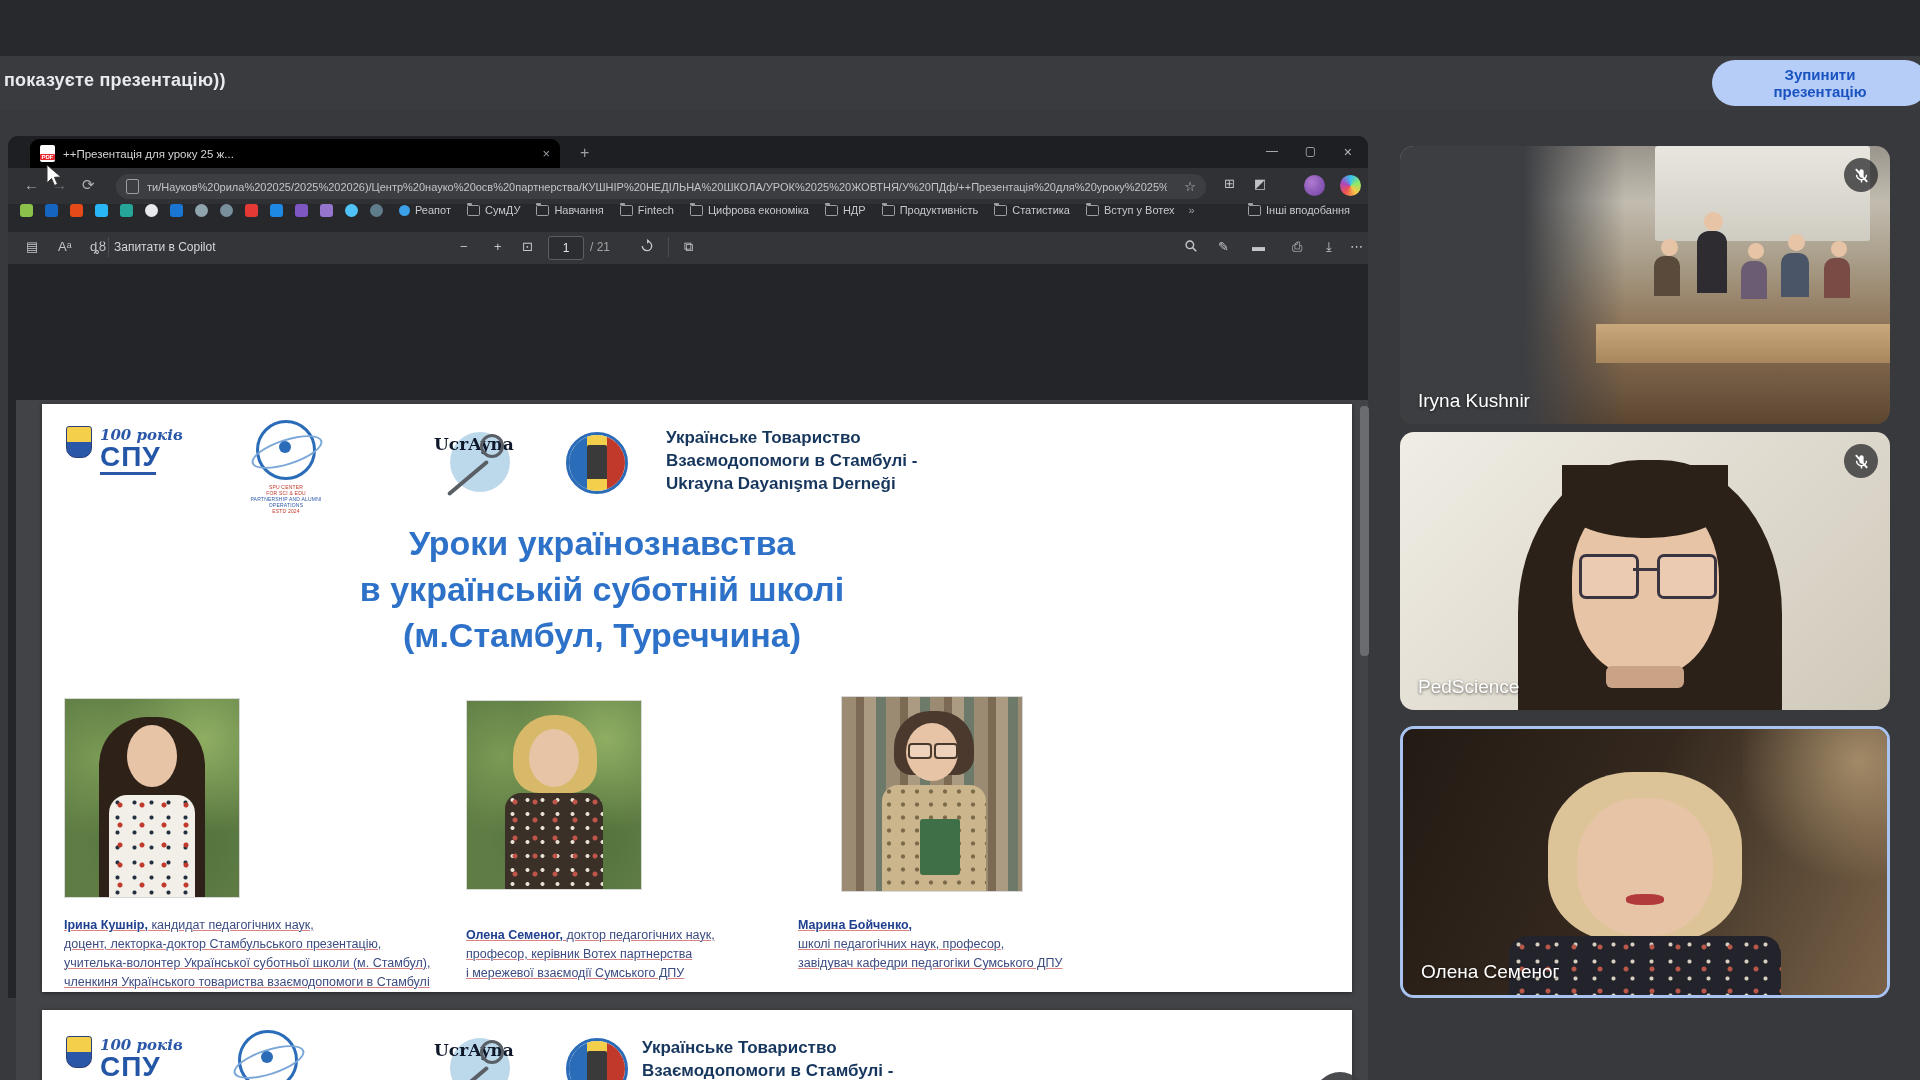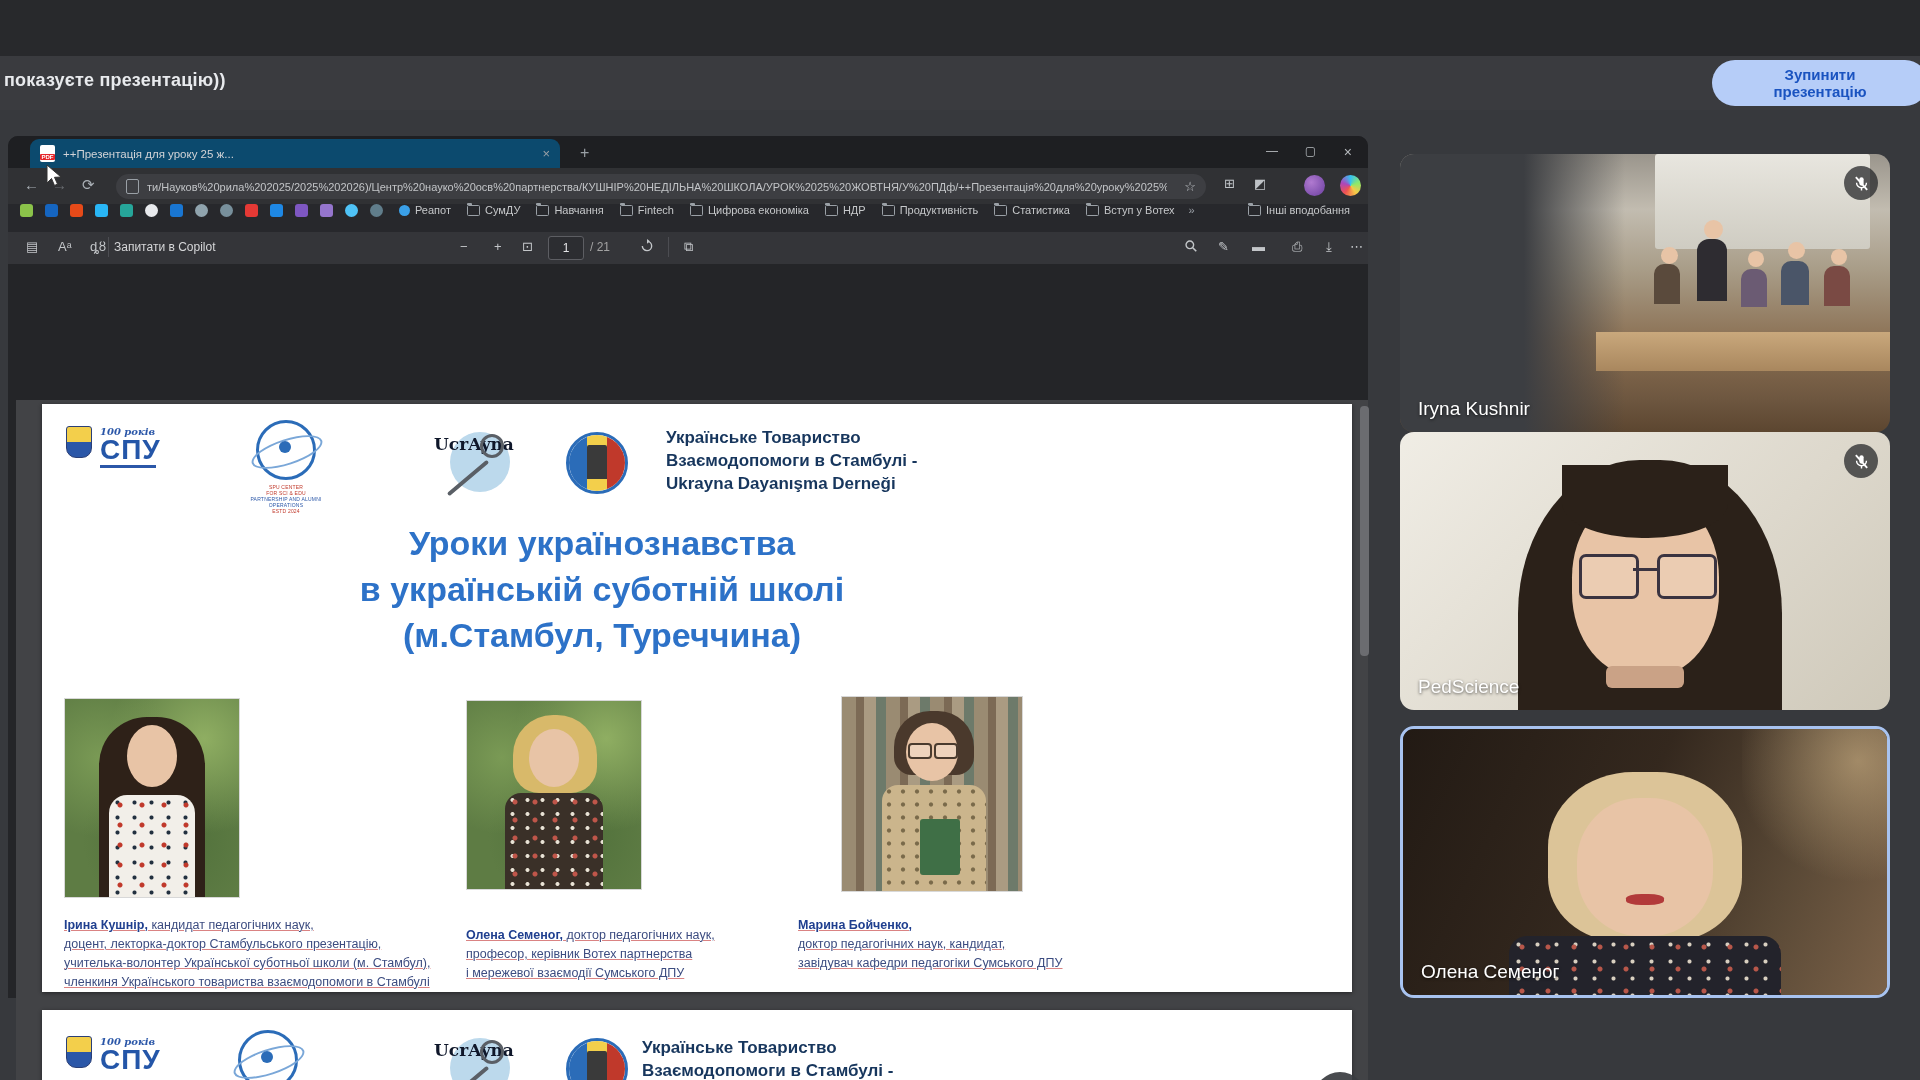--- a/index.html
+++ b/index.html
@@ -9,21 +9,21 @@
   
   .top-strip{left:0;top:0;width:1920px;height:56px;background:#28292c;}
   .present-bar{left:0;top:56px;width:1920px;height:54px;background:#3a3b3f;}
   .present-label{left:4px;top:70px;color:#e8eaed;font-size:18px;font-weight:600;letter-spacing:.2px;}
   .stop-btn{right:-8px;top:60px;width:216px;height:46px;background:#b6cdf8;border-radius:26px;
             display:flex;flex-direction:column;align-items:center;justify-content:center;
             color:#1a53c0;font-weight:700;font-size:15px;line-height:17px;cursor:pointer;}
   
   .browser{left:8px;top:136px;width:1360px;height:862px;background:#242528;border-radius:10px 10px 0 0;}
   .tabstrip{left:0;top:0;width:1360px;height:32px;background:#1e1f22;border-radius:10px 10px 0 0;}
-  .tab{left:22px;top:3px;width:530px;height:29px;background:#0c4a6e;border-radius:9px 9px 0 0;
+  .tab{left:22px;top:3px;width:530px;height:29px;background:#000000;border-radius:9px 9px 0 0;
        display:flex;align-items:center;padding:12px 10px;box-sizing:border-box;color:#d3d4d7;font-size:11.5px;}
   .pdficon{width:15px;height:17px;background:#fff;border-radius:2px;position:relative;margin-right:8px;flex:none;}
   .pdficon::after{content:"PDF";position:absolute;left:0;bottom:2px;width:15px;font-size:6px;font-weight:700;
                   color:#fff;background:#e5252a;text-align:center;border-radius:1px;}
   .tab-close{margin-left:auto;color:#9aa0a6;font-size:13px;cursor:pointer;}
   .newtab{left:572px;top:8px;color:#9aa0a6;font-size:16px;cursor:pointer;}
   .wctl{top:8px;color:#b7bbbf;font-size:12px;cursor:pointer;}
   .toolbar{left:0;top:32px;width:1360px;height:36px;background:#303134;}
   .navico{top:40px;color:#aab0b6;font-size:15px;cursor:pointer;}
   .urlpill{left:108px;top:38px;width:1090px;height:25px;background:#3d3e42;border-radius:13px;
@@ -47,21 +47,21 @@
   .copilot-lbl{left:106px;top:104px;font-size:12px;color:#d6d7d9;cursor:pointer;}
   .pagebox{left:540px;top:100px;width:34px;height:22px;border:1px solid #5d5e63;border-radius:3px;background:#2c2d31;
            color:#e4e5e7;font-size:12px;display:flex;align-items:center;justify-content:center;}
   .sep{top:101px;width:1px;height:20px;background:#4c4d52;}
   .content{left:8px;top:264px;width:1352px;height:734px;background:#424346;overflow:hidden;}
   .page{background:#fff;box-shadow:0 1px 4px rgba(0,0,0,.45);}
   .scrollthumb{left:1352px;top:270px;width:9px;height:250px;background:#6b6c70;border-radius:4px;}
   
   .slide-title{color:#2d72c8;font-weight:700;font-size:34px;line-height:46px;text-align:center;}
   .orgtxt{color:#17365d;font-weight:700;font-size:17px;line-height:23px;}
-  .spu-years{font-style:italic;color:#2b57a8;font-size:10px;font-weight:600;font-family:"DejaVu Serif",serif;}
+  .spu-years{font-style:italic;color:#2b57a8;font-size:15px;font-weight:600;font-family:"DejaVu Serif",serif;text-align:center;}
   .spu-abbr{color:#2456a8;font-weight:700;font-size:28px;letter-spacing:1px;line-height:26px;}
   .shield{width:24px;height:30px;background:linear-gradient(180deg,#f3cf4b 50%,#2b57a8 50%);
           border:1.5px solid #2b3f76;border-radius:3px 3px 10px 10px;}
   .orbit-circ{width:54px;height:54px;border:3px solid #2b6cb8;border-radius:50%;position:relative;}
   .orbit-el{position:absolute;left:-9px;top:16px;width:70px;height:22px;border:2px solid #7aa7d8;border-radius:50%;transform:rotate(-18deg);}
   .cap{font-size:5px;line-height:6px;text-align:center;color:#c0392b;letter-spacing:.2px;}
   .ucr-circ{width:60px;height:60px;border-radius:50%;background:#bcd9ec;position:relative;}
   .ucr-word{position:absolute;left:-16px;top:2px;color:#0f172a;font-size:17px;font-weight:600;
             font-family:"DejaVu Serif",serif;white-space:nowrap;}
   .mag-h{position:absolute;left:-8px;top:44px;width:52px;height:4px;background:#5a5f66;transform:rotate(-40deg);border-radius:2px;}
@@ -308,21 +308,21 @@
           <div class="pline">учителька-волонтер Української суботньої школи (м. Стамбул),</div>
           <div class="pline">членкиня Українського товариства взаємодопомоги в Стамбулі</div>
         </div>
         <div class="abs" style="left:424px;top:522px;">
           <div class="pline"><span class="pname">Олена Семеног,</span><span> доктор педагогічних наук,</span></div>
           <div class="pline">професор, керівник Вотех партнерства</div>
           <div class="pline">і мережевої взаємодії Сумського ДПУ</div>
         </div>
         <div class="abs" style="left:756px;top:512px;">
           <div class="pline"><span class="pname">Марина Бойченко,</span></div>
-          <div class="pline">доктор педагогічних наук, кандидат,</div>
+          <div class="pline">школі педагогічних наук, професор,</div>
           <div class="pline">завідувач кафедри педагогіки Сумського ДПУ</div>
         </div>
       </div>
 
       <div class="abs page" style="left:26px;top:610px;width:1310px;height:124px;">
         <div class="abs" style="left:24px;top:26px;display:flex;">
           <span class="shield"></span>
           <span style="margin-left:8px;">
             <div class="spu-years">100 років</div>
             <div class="spu-abbr">СПУ</div>
@@ -363,21 +363,21 @@
       </div>
     </div>
 
     <div class="abs scrollthumb"></div>
   </div>
 
   <svg class="abs cursor" style="left:46px;top:164px;" width="18" height="24" viewBox="0 0 18 24">
     <path d="M1 1l0 18 4.5-4.5 3 7 3-1.4-3-6.8 6.5-0.3z" fill="#fff" stroke="#333" stroke-width="1"></path>
   </svg>
 
-  <div class="tile abs" style="top:154px;height:278px;text-align:center;">
+  <div class="tile abs" style="top:146px;height:278px;text-align:center;">
     <div class="abs" style="left:0;top:0;width:100%;height:100%;
          background:linear-gradient(180deg,#9a958c 0%,#c2bcb0 20%,#a89c87 42%,#8a6f52 68%,#6e5740 88%,#5c4630 100%);"></div>
     <div class="abs" style="left:0;top:0;width:46%;height:100%;background:linear-gradient(90deg,#3c3e42 55%,rgba(60,62,66,0));"></div>
     <div class="abs" style="left:52%;top:0;width:44%;height:34%;background:linear-gradient(#e8e6df,#cfccc2);border-radius:3px;"></div>
 
     <div class="abs" style="left:50%;top:28%;width:48%;height:44%;">
       <div class="abs" style="left:4%;top:26%;width:26px;height:40px;background:#5a4a3c;border-radius:10px 10px 0 0;"></div>
       <div class="abs face" style="left:7%;top:12%;width:17px;height:17px;"></div>
       <div class="abs" style="left:22%;top:6%;width:30px;height:62px;background:#2e2c31;border-radius:12px 12px 0 0;"></div>
       <div class="abs face" style="left:25%;top:-10%;width:19px;height:19px;"></div>

